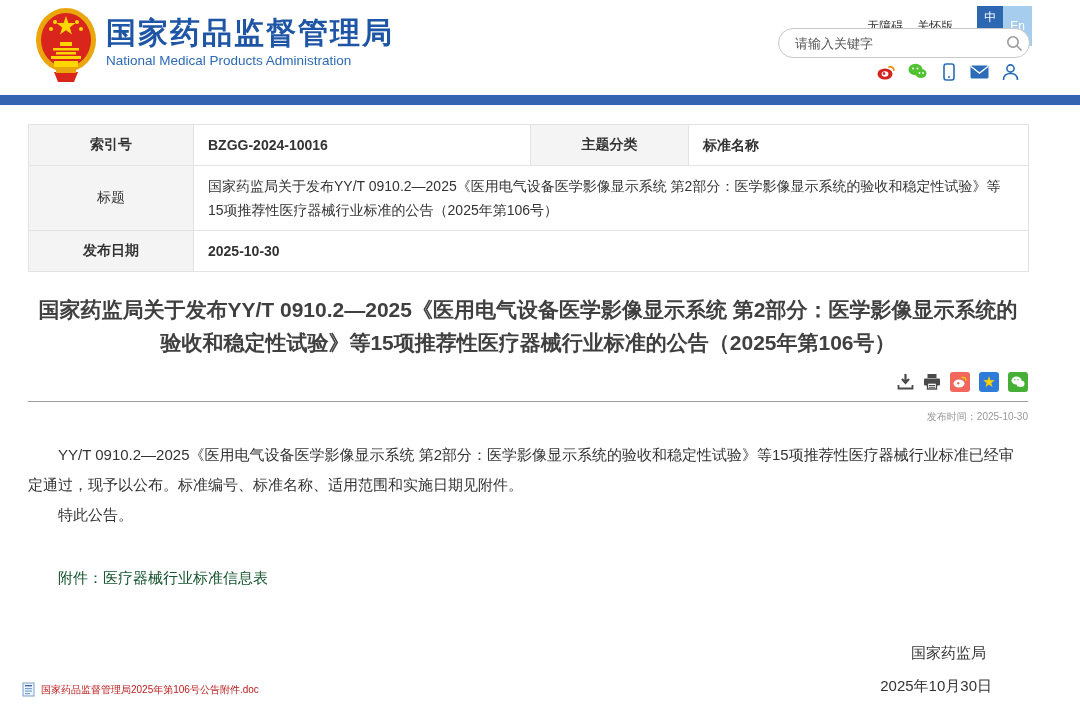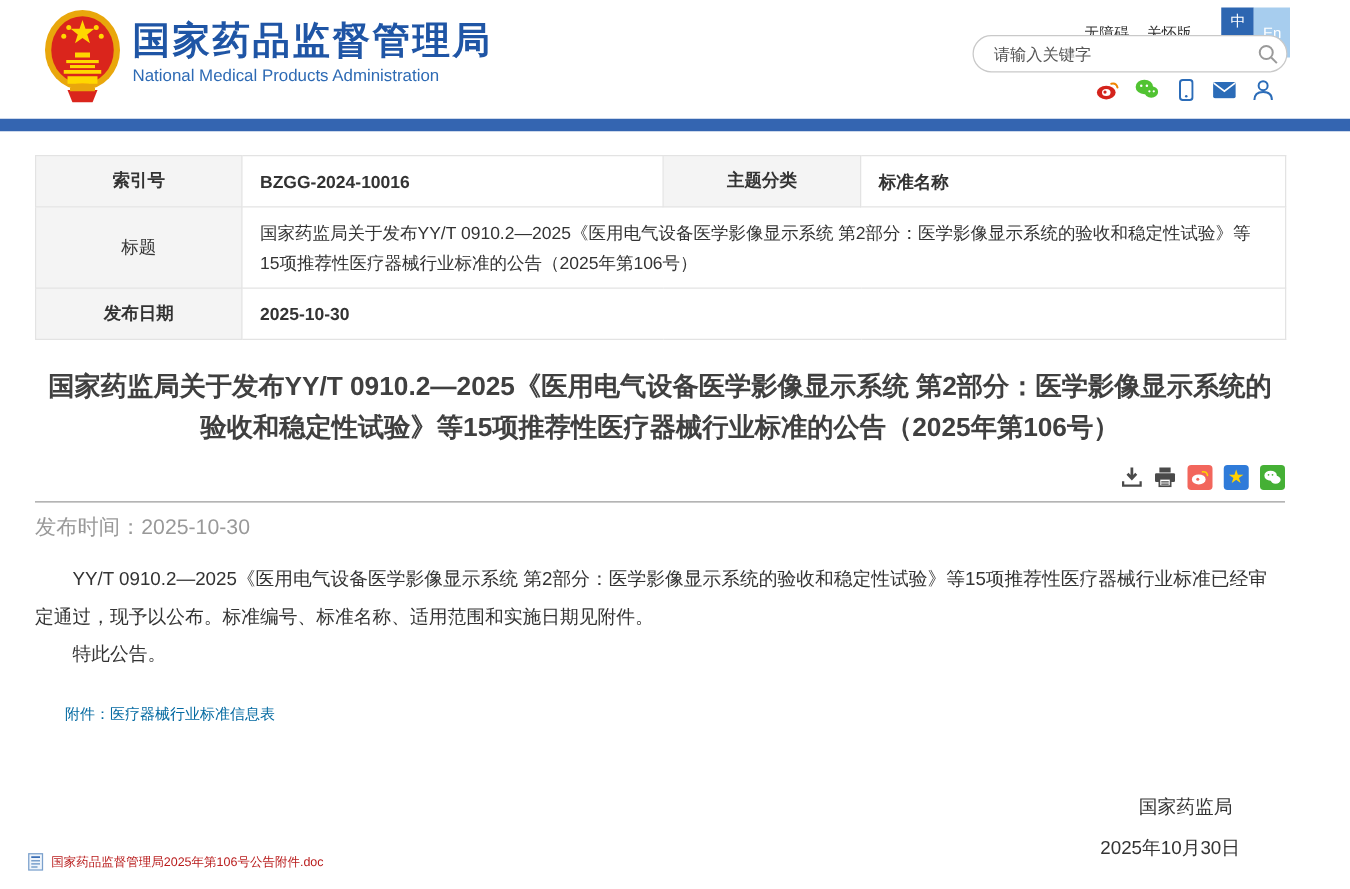--- a/index.html
+++ b/index.html
@@ -43,25 +43,25 @@
   
   .article-title { margin-top:21px; text-align:center; font-size:21px; font-weight:600;
     color:#404040; line-height:33px; padding:0 2px; }
   .tools-row { margin-top:12px; display:flex; justify-content:flex-end; align-items:center; gap:9px; height:21px; }
   .tool-btn { background:none; border:none; padding:0; cursor:pointer; display:flex; align-items:center; }
   .share-sq { width:20px; height:20px; border-radius:3px; display:flex; align-items:center; justify-content:center; }
   .share-weibo { background:#f2665c; }
   .share-qzone { background:#2f7bd9; color:#ffd200; font-size:15px; line-height:1; }
   .share-wechat { background:#45b035; }
   .article-hr { border:none; border-top:1px solid #9c9c9c; margin-top:9px; }
-  .pub-time { font-size:17px; color:#999; margin-top:8px; }
+  .pub-time { text-align:right; font-size:10px; color:#999; margin-top:8px; }
 
   .article-body { margin-top:16px; font-size:15px; line-height:30px; color:#333; }
   .article-body p { text-indent:2em; }
-  .attachment-line { margin-top:24px; text-indent:2em; font-size:12px; color:#0369a1; }
+  .attachment-line { margin-top:39px; text-indent:2em; font-size:15px; color:#14532d; }
 
   .signature { margin-top:56px; text-align:right; font-size:15px; padding-right:42px; }
   .signature-date { margin-top:14px; text-align:right; font-size:15px; padding-right:36px; }
 
   
   .footer-attach { position:absolute; left:22px; top:682px; display:flex; align-items:center; gap:4px; }
   .attach-link { font-size:10px; color:#b91c1c; text-decoration:none; cursor:pointer;text-align:right; }
 </style>
 </head>
 <body>

